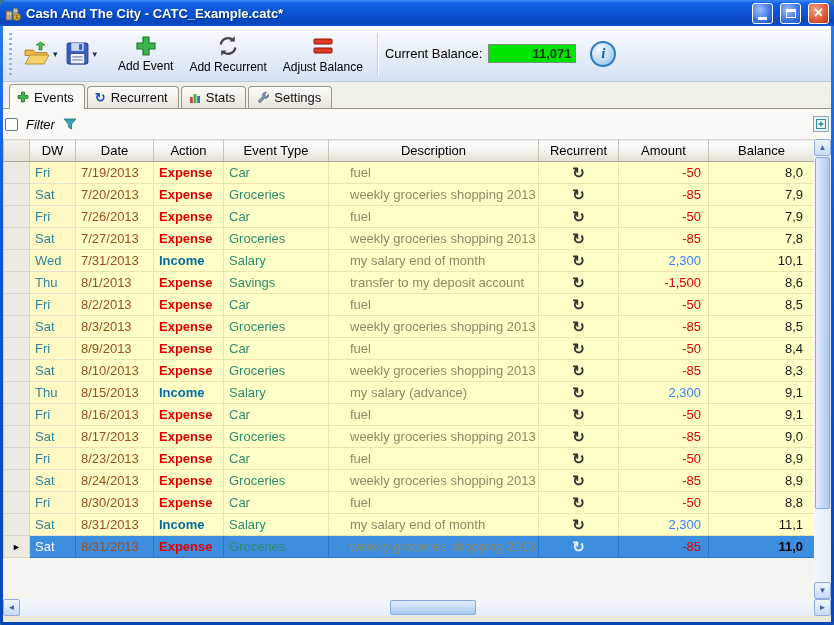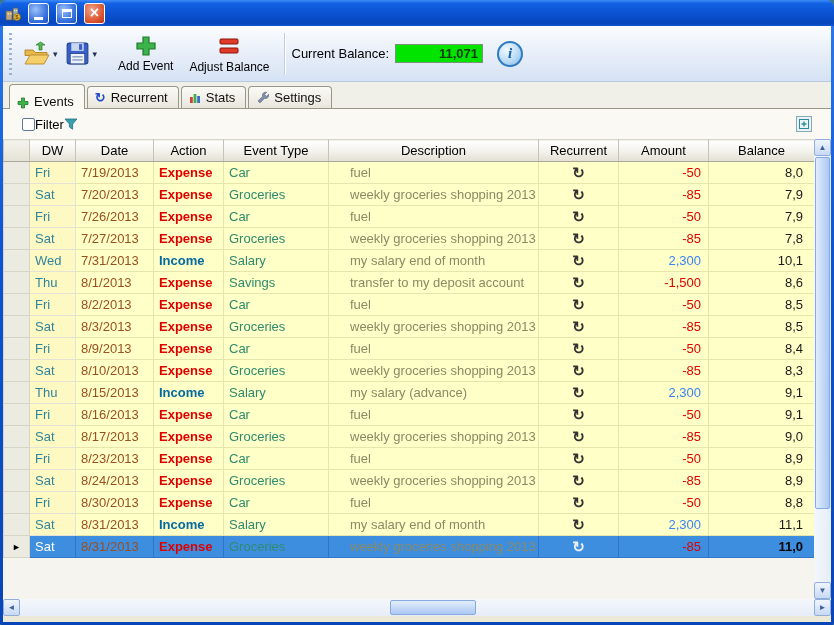--- a/index.html
+++ b/index.html
@@ -46,26 +46,26 @@
     border:2px solid #2E7AC0; color:#1B5FA8;
     font:bold italic 15px "Liberation Serif", serif;
     display:flex; align-items:center; justify-content:center; }
 
   
   .tabbar { flex:none; height:27px; display:flex; align-items:flex-end; gap:2px; padding:0 6px;
     background:#F0EFE8; border-bottom:1px solid #98978A; }
   .tab { display:flex; align-items:center; gap:5px; height:22px; padding:0 10px 0 7px;
     border:1px solid #98978A; border-bottom:none; border-radius:4px 4px 0 0;
     background:linear-gradient(#FBFAF6,#E8E6DC); font-size:13px; color:#101010; }
-  .tab.active { height:25px; background:#FAF9F3; margin-bottom:-1px; z-index:2; position:relative;align-items:flex-end; }
+  .tab.active { height:25px; background:#FAF9F3; margin-bottom:-1px; z-index:2; position:relative; }
   .recur-glyph-tab { color:#2050C8; font-weight:bold; font-size:13px; line-height:1; }
 
   
   .filter-row { flex:none; height:30px; background:#FAF9F3; display:flex; align-items:center;
-    gap:0; padding:0 19px; }
+    gap:8px; padding:0 2px;font-style:italic; }
   .checkbox { width:13px; height:13px; background:#fff; border:1px solid #5A7AA0; border-radius:2px; }
   .filter-label { font-size:13px; color:#000; }
   .panel-btn { margin-left:auto; width:16px; height:16px; border:1px solid #8AA8B8; background:#EAF4F6;
     display:flex; align-items:center; justify-content:center; }
 
   
   .grid-wrap { flex:1; display:flex; overflow:hidden; background:#F5F4EE; }
   .table-area { width:811px; overflow:hidden; }
   table { table-layout:fixed; width:811px; border-collapse:collapse; }
   th { height:22px; font-weight:normal; font-size:13px; color:#000; text-align:center;
@@ -119,20 +119,21 @@
     <svg width="16" height="16" viewBox="0 0 16 16">
       <rect x="1" y="6" width="6" height="9" fill="#B8A888" stroke="#6A5A3A" stroke-width="0.7"></rect>
       <rect x="8" y="3" width="5" height="12" fill="#9AA8B8" stroke="#4A5A6A" stroke-width="0.7"></rect>
       <rect x="2.5" y="8" width="1.5" height="1.5" fill="#FFE080"></rect>
         <rect x="5" y="8" width="1.5" height="1.5" fill="#FFE080"></rect>
       <rect x="9" y="5" width="1.3" height="1.3" fill="#FFE080"></rect>
         <rect x="11" y="5" width="1.3" height="1.3" fill="#FFE080"></rect>
       <circle cx="12" cy="12" r="3.4" fill="#F2C040" stroke="#8A6A10" stroke-width="0.8"></circle>
       <text x="12" y="14.3" font-size="6" text-anchor="middle" fill="#6A4A00" font-weight="bold">$</text>
     </svg>
+    <span class="title-text">Cash And The City - CATC_Example.catc*</span>
     <div class="winbtn blue">
         <span class="glyph-min"></span>
       </div>
     <div class="winbtn blue">
         <span class="glyph-max"></span>
       </div>
     <div class="winbtn red">
         <span class="glyph-close">×</span>
       </div>
   </div>
@@ -165,20 +166,29 @@
 
       <div style="width:10px"></div>
 
       <div class="tbtn big">
         <svg width="22" height="22" viewBox="0 0 22 22">
           <path d="M8 2h6v6h6v6h-6v6H8v-6H2V8h6z" fill="#3CB44B" stroke="#1E7A28" stroke-width="1.2"></path>
         </svg>
         <span>Add Event</span>
       </div>
 
+      <div class="tbtn big">
+        <svg width="24" height="24" viewBox="0 0 24 24">
+          <path d="M19.3 13.5a7.4 7.4 0 0 1-12.4 4.3" fill="none" stroke="#444" stroke-width="2.2"></path>
+          <path d="M4.7 10.5A7.4 7.4 0 0 1 17.1 6.2" fill="none" stroke="#444" stroke-width="2.2"></path>
+          <path d="M18.8 2.2v5.4h-5.4z" fill="#444"></path>
+          <path d="M5.2 21.8v-5.4h5.4z" fill="#444"></path>
+        </svg>
+        <span>Add Recurrent</span>
+      </div>
 
       <div class="tbtn big">
         <svg width="24" height="24" viewBox="0 0 24 24">
           <rect x="3" y="5" width="18" height="5" rx="1" fill="#E03A28" stroke="#8A1408"></rect>
           <rect x="3" y="14" width="18" height="5" rx="1" fill="#E03A28" stroke="#8A1408"></rect>
         </svg>
         <span>Adjust Balance</span>
       </div>
 
       <div class="vsep"></div>

